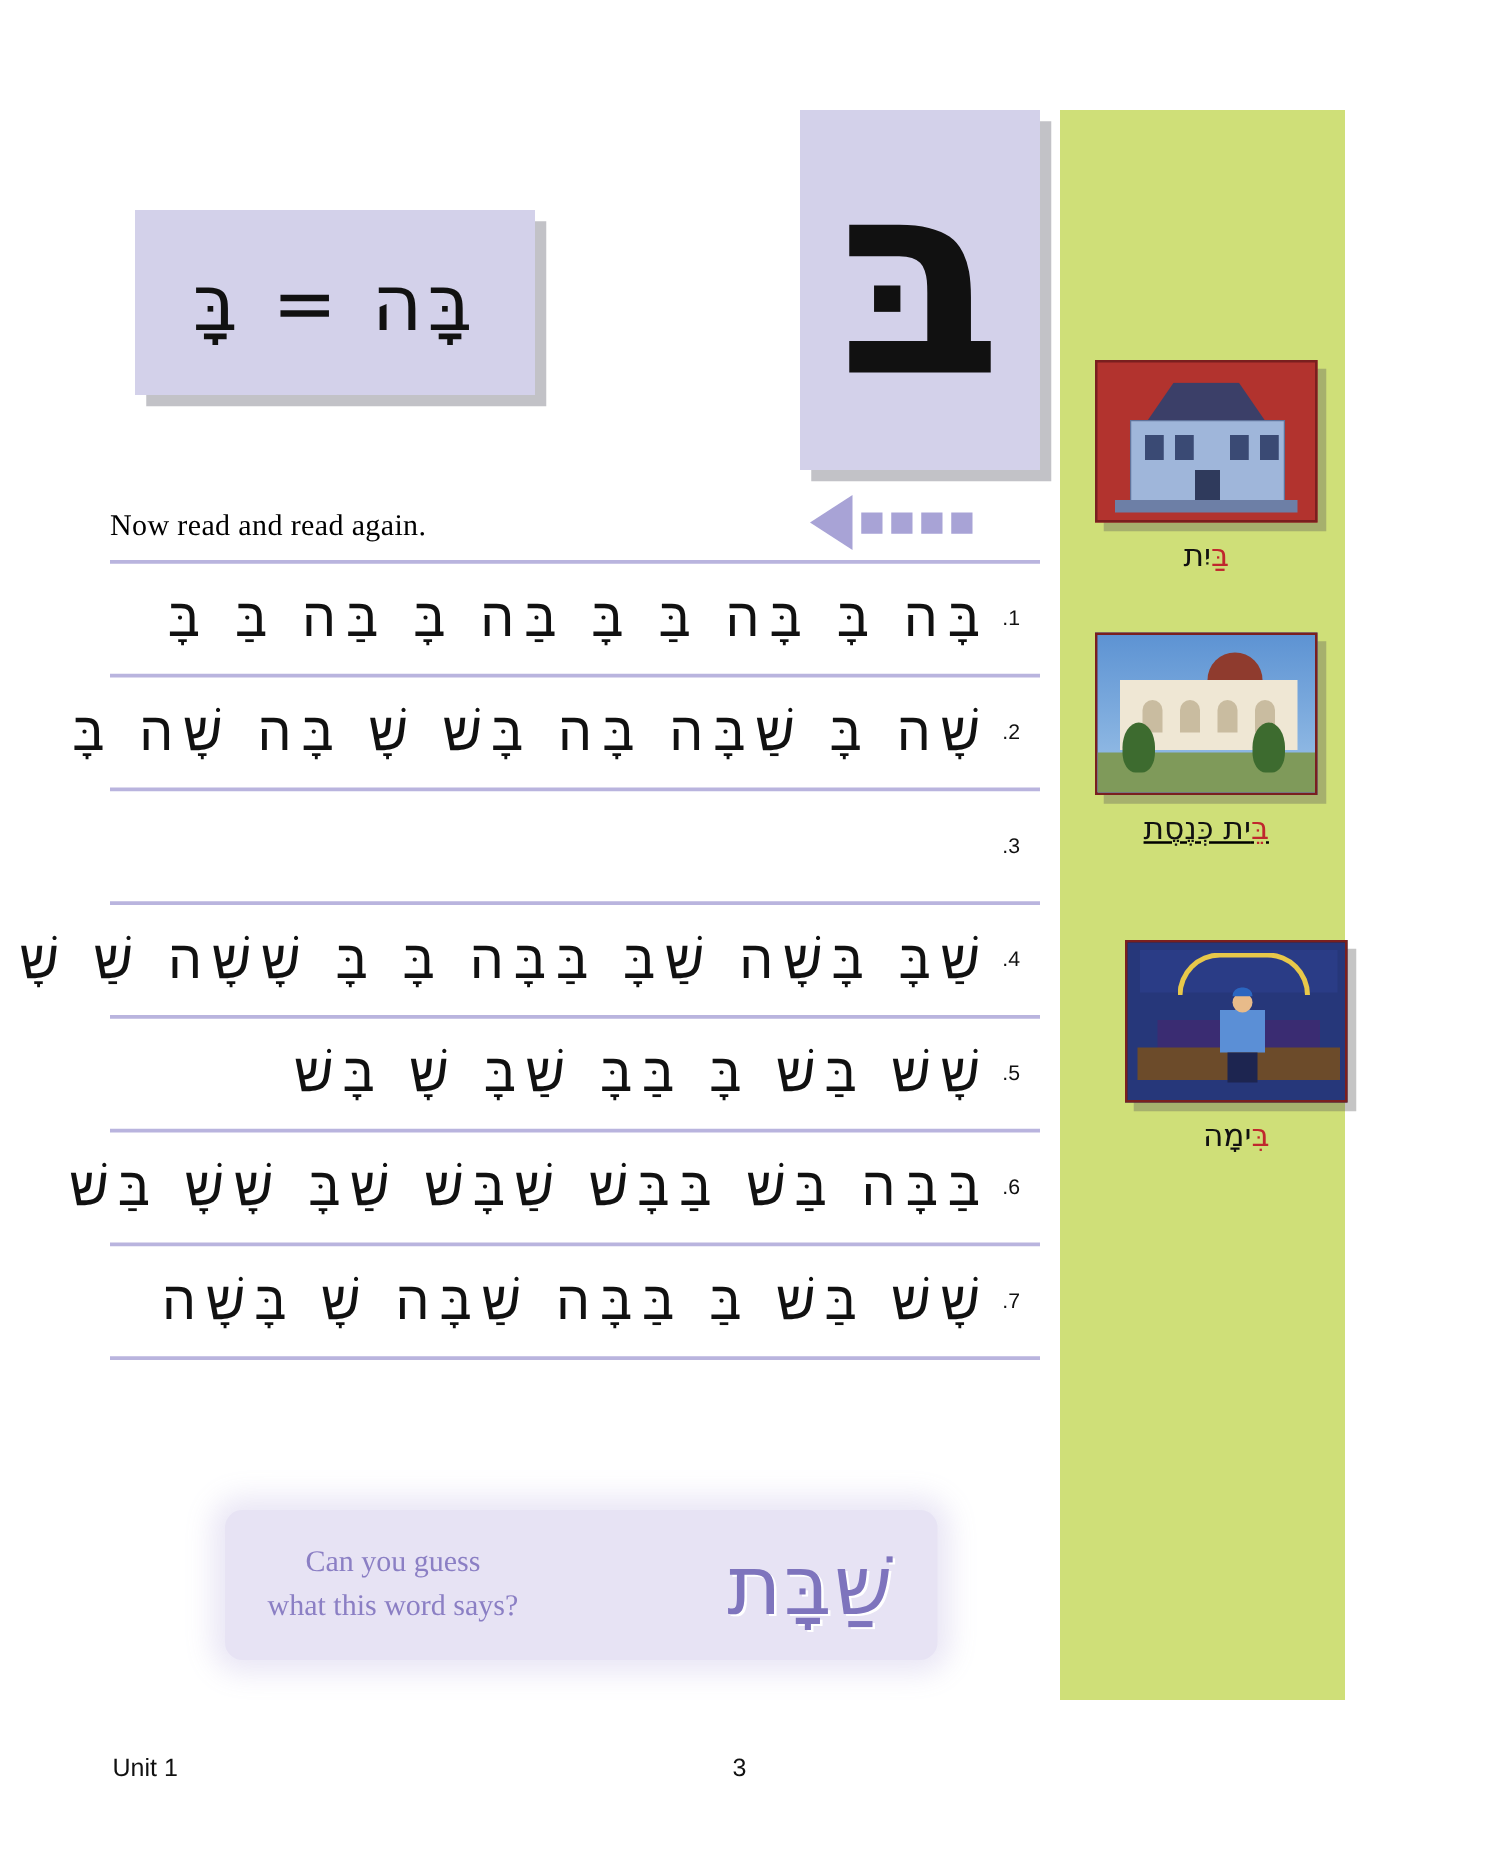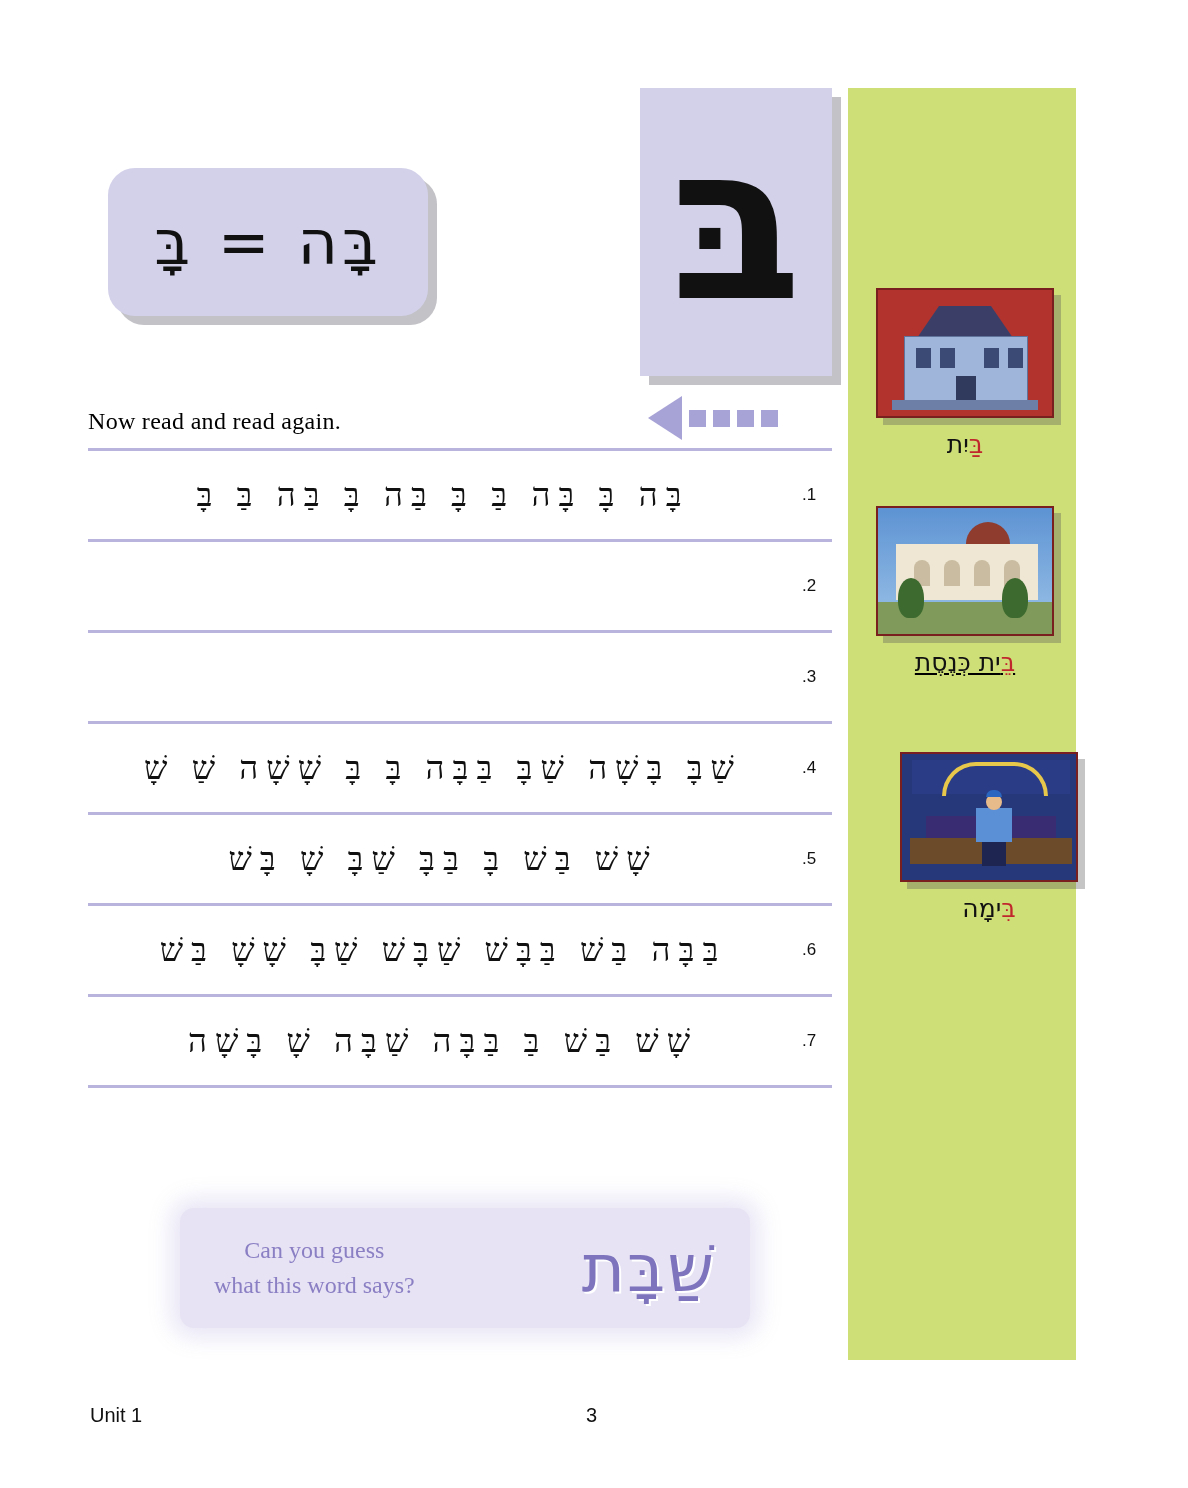--- a/index.html
+++ b/index.html
@@ -53,21 +53,20 @@
     left: 108px;
     top: 168px;
     width: 320px;
     height: 148px;
     background: #d3d1ea;
     box-shadow: 9px 9px 0 rgba(120,120,130,0.45);
     display: flex;
     align-items: center;
     justify-content: center;
     direction: rtl;
-    border-radius: 27px;
   }
   .eq-box .eq-text {
     font-family: "DejaVu Sans", sans-serif;
     font-size: 62px;
     color: #111111;
     letter-spacing: 4px;
   }
 
   
   .instruction {
@@ -127,23 +126,23 @@
   .row-num {
     font-size: 17px;
     color: #111;
     width: 34px;
     text-align: center;
     flex: 0 0 34px;
     font-family: "Liberation Sans", sans-serif;
   }
   .row-text {
     flex: 1 1 auto;
-    text-align: center;
-    font-family: Liberation Serif, serif;
-    font-size: 33px;
+    text-align: right;
+    font-family: Liberation Sans, sans-serif;
+    font-size: 43px;
     color: #111111;
     letter-spacing: 8px;
     white-space: nowrap;
   }
 
   
   .guess-box {
     position: absolute;
     left: 180px;
     top: 1208px;
@@ -294,20 +293,21 @@
   <div class="rule"></div>
 
   <div class="row">
     <span class="row-num">1.</span>
     <span class="row-text">בָּה בָּ בָּה בַּ בָּ בַּה בָּ בַּה בַּ בָּ</span>
   </div>
   <div class="rule"></div>
 
   <div class="row">
     <span class="row-num">2.</span>
+    <span class="row-text">שָׁה בָּ שַׁבָּה בָּה בָּשׁ שָׁ בָּה שָׁה בָּ</span>
   </div>
   <div class="rule"></div>
 
   <div class="row">
     <span class="row-num">3.</span>
   </div>
   <div class="rule"></div>
 
   <div class="row">
     <span class="row-num">4.</span>

